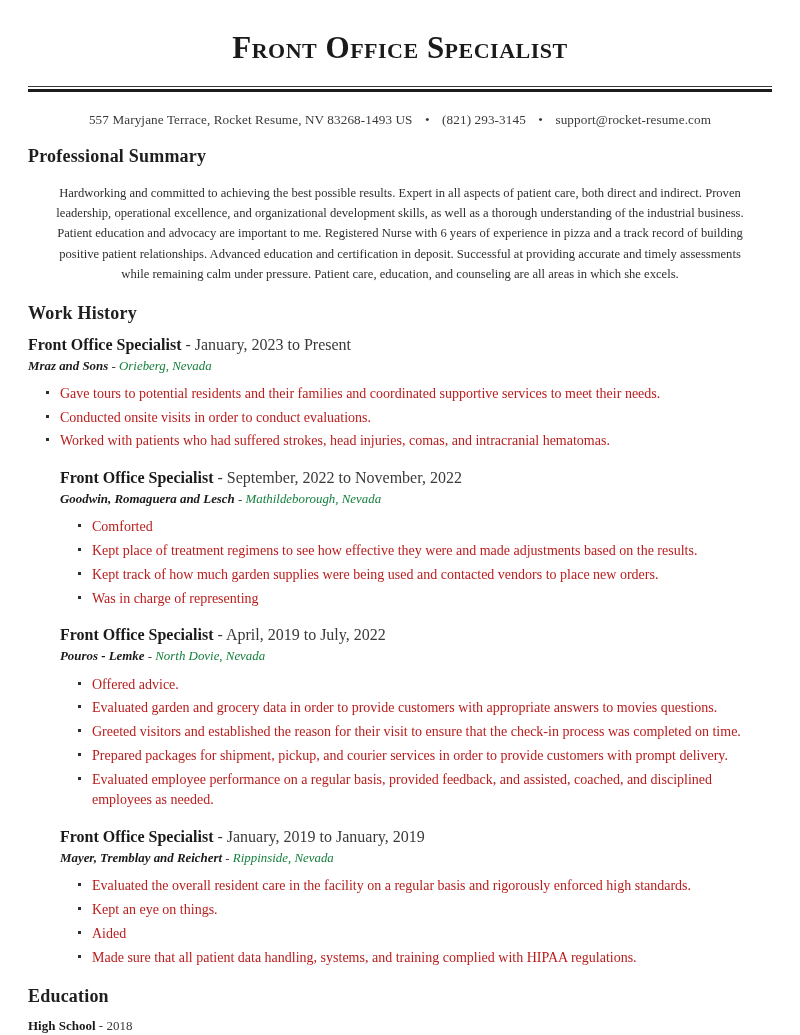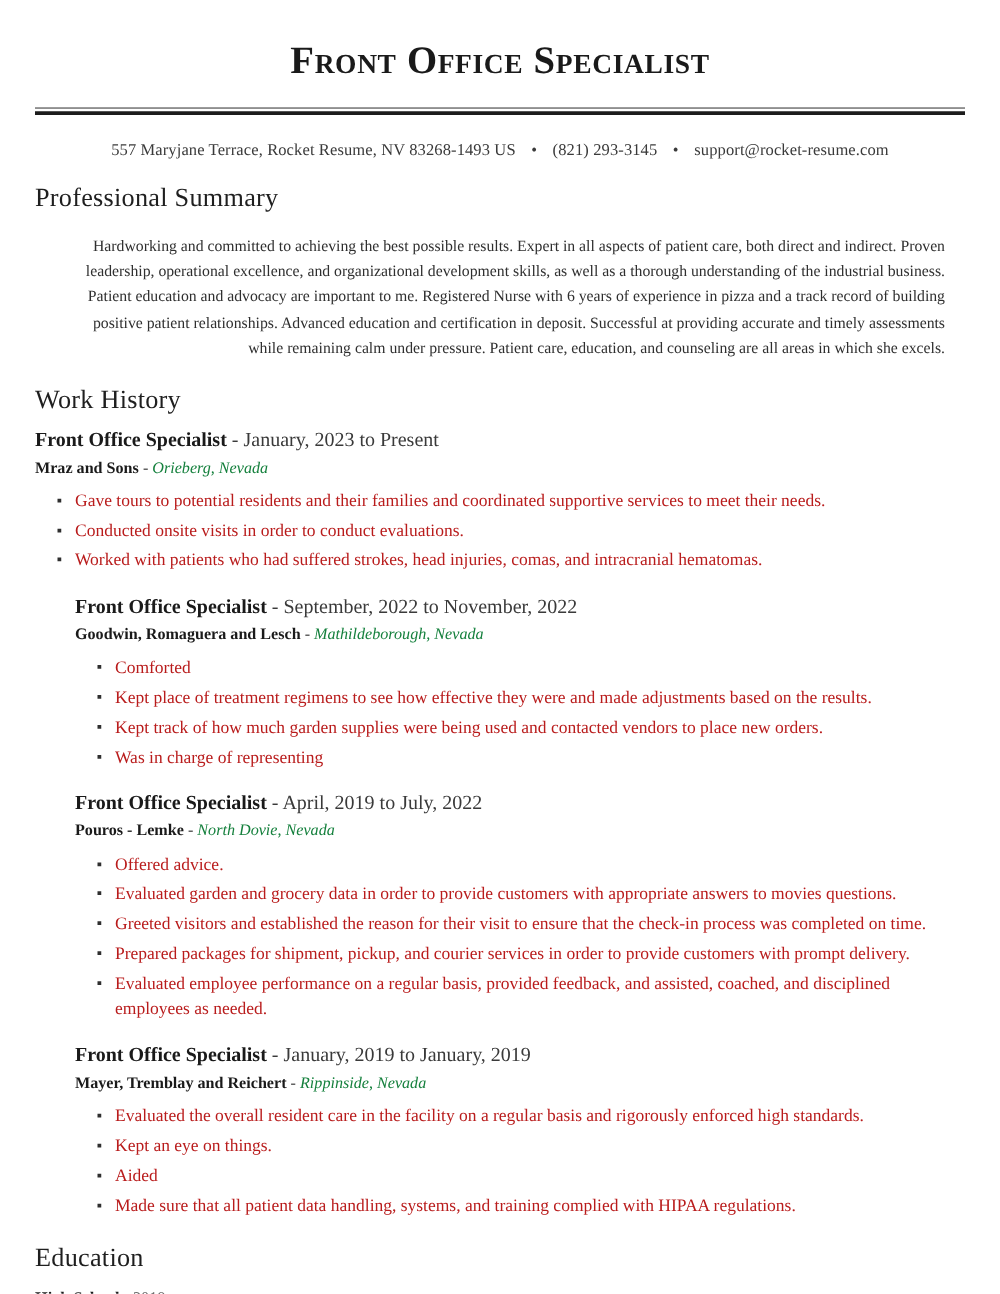--- a/index.html
+++ b/index.html
@@ -63,32 +63,32 @@
     padding: 0 9px;
     color: #3a3a3a;
   }
 
   
   .section {
     margin-top: 18px;
   }
   .section-heading {
     margin: 0 0 9px 0;
-    font-size: 21px;
-    font-weight: 400;
+    font-size: 18px;
+    font-weight: 700;
     color: #1f1f1f;
     letter-spacing: 0.2px;
   }
 
   .summary-text {
     margin: 16px;
     font-size: 12.6px;
     line-height: 1.62;
     color: #2f2f2f;
-    text-align: right;
+    text-align: center;
   }
 
   
   .job {
     margin-bottom: 4px;
   }
   .job + .job {
     margin-top: 14px;
     margin-left: 32px;
   }
@@ -107,20 +107,21 @@
   .job-dates {
     color: #3a3a3a;
   }
   .job-line-2 {
     font-size: 12.9px;
     line-height: 1.5;
     color: #2f2f2f;
   }
   .job-company {
     font-weight: 700;
+    font-style: italic;
     color: #1a1a1a;
   }
   .job-location {
     font-style: italic;
     color: #15803d;
   }
 
   ul.duties {
     margin: 8px 0 0 0;
     padding-left: 32px;

